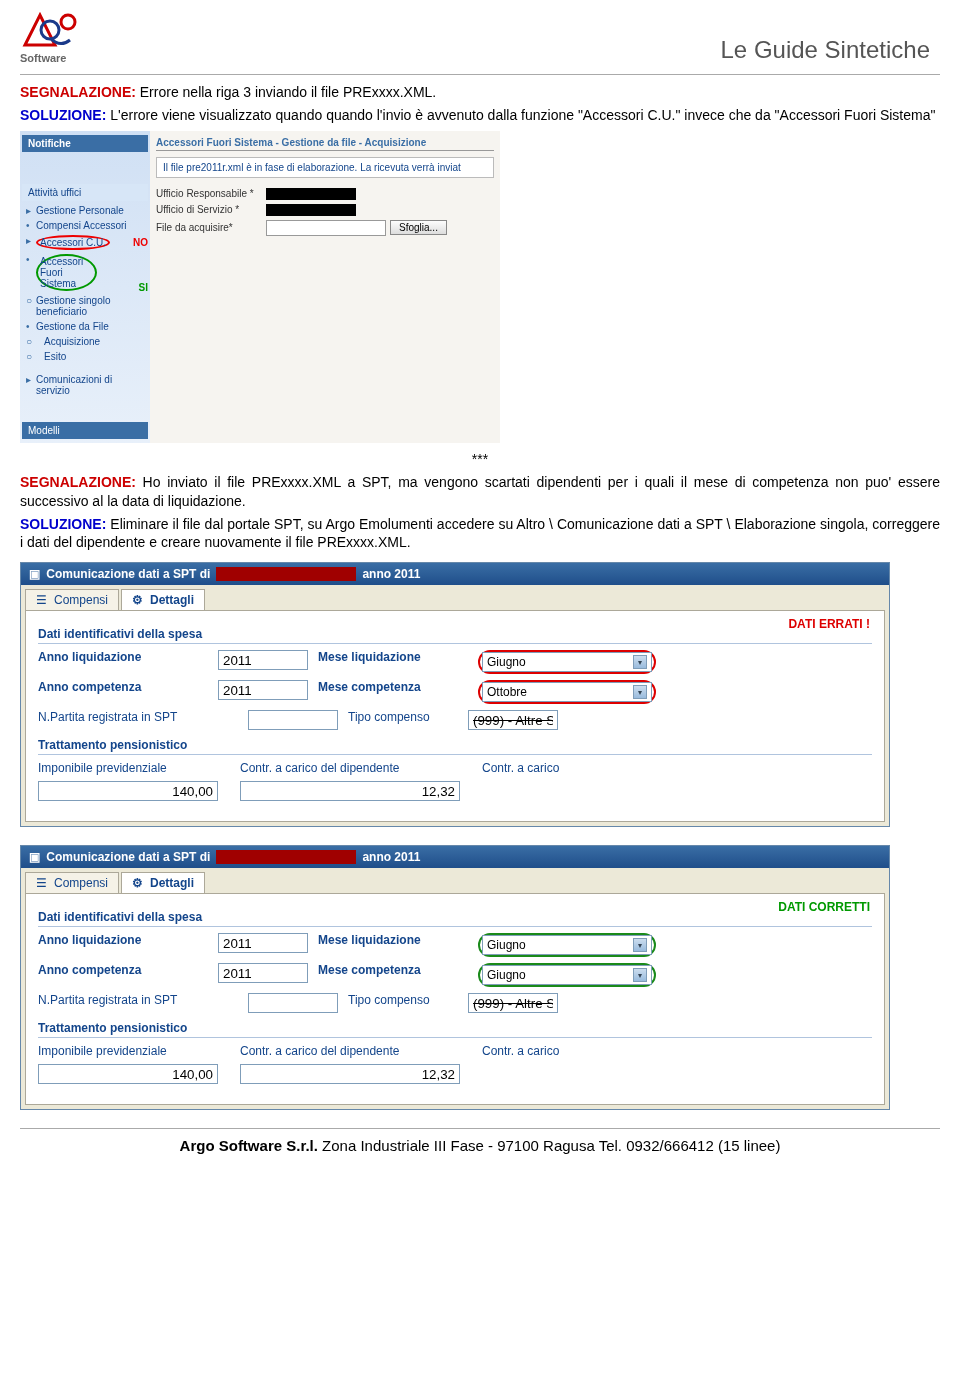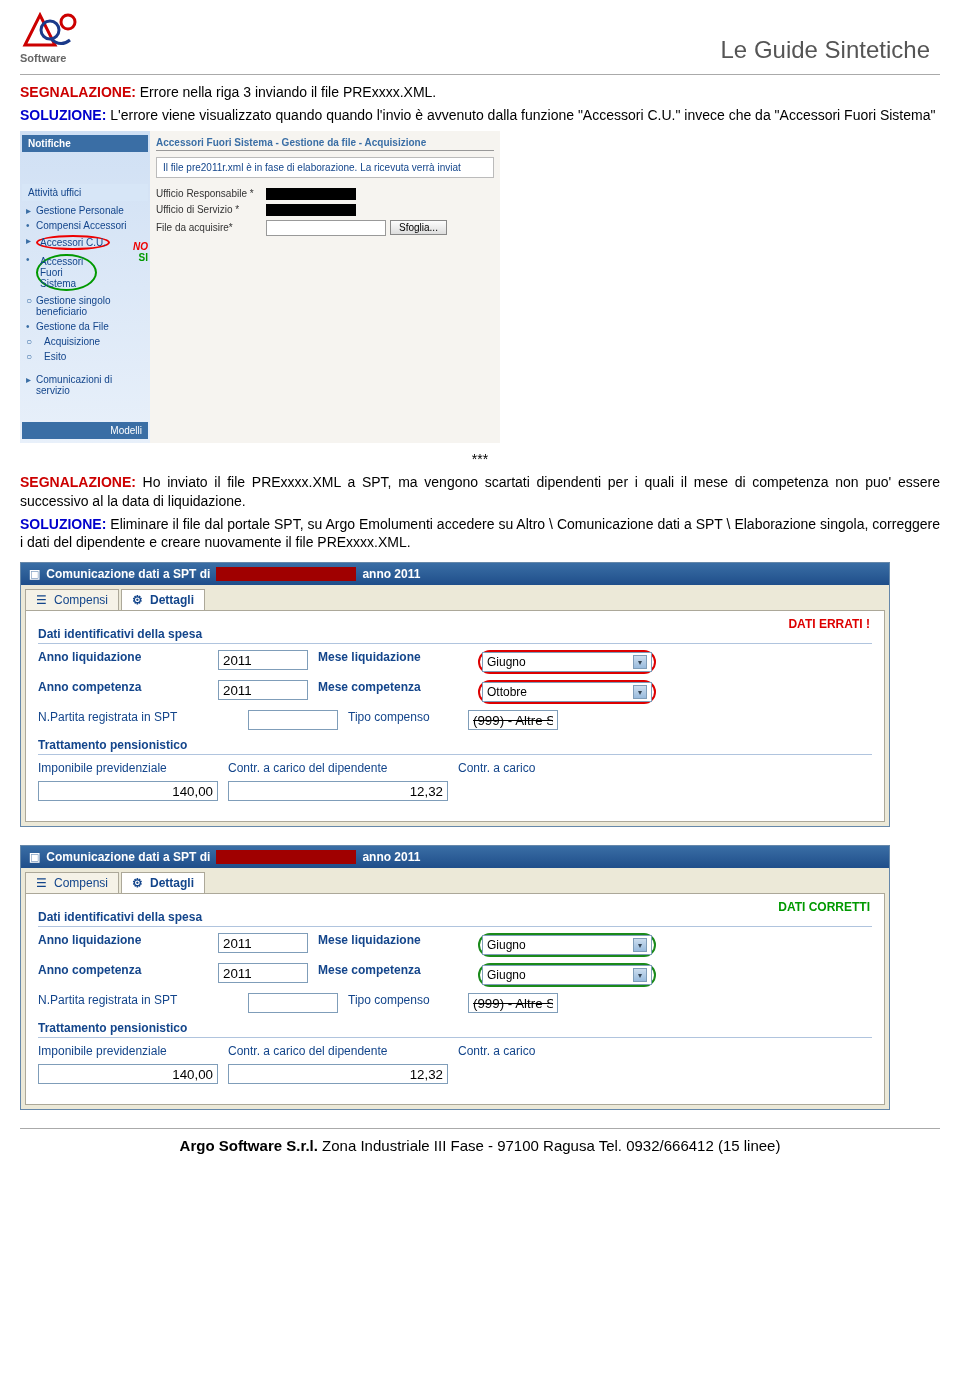--- a/index.html
+++ b/index.html
@@ -38,23 +38,23 @@
     padding: 4px 2px;
   }
   .s1-side .hdr { background: #3a6ea5; color: #fff; padding: 3px 6px; font-weight: bold; margin-bottom: 2px; }
   .s1-side .box { background: #d7e6f7; padding: 3px 6px; margin-bottom: 2px; color: #13458b; }
   .s1-side .item { padding: 2px 6px 2px 14px; color: #13458b; position: relative; }
   .s1-side .item::before { content: "•"; position: absolute; left: 4px; color: #3a6ea5; }
   .s1-side .item.arrow::before { content: "▸"; }
   .s1-side .item.dot::before { content: "○"; color: #3a6ea5; }
   .s1-side .circled-no { border: 2px solid #e00; border-radius: 50%/50%; padding: 0 2px; display: inline-block; }
   .s1-side .circled-si { border: 2px solid #090; border-radius: 50%/50%; padding: 0 2px; display: inline-block; }
-  .no-label { color:#e00; font-weight:bold; margin-left:4px;font-style:italic;}
+  .no-label { color:#e00; font-weight:bold; margin-left:4px;}
   .si-label { color:#090; font-weight:bold; margin-left:4px;}
-  .s1-foot { background:#3a6ea5; color:#fff; padding:3px 6px; margin-top:4px;text-align:right;}
+  .s1-foot { background:#3a6ea5; color:#fff; padding:3px 6px; margin-top:4px;}
   .s1-main {
     flex:1; background:#f6f4f0; padding:6px;
   }
   .s1-title { font-weight:bold; color:#3a6ea5; border-bottom:1px solid #999; padding-bottom:2px; margin-bottom:6px;}
   .s1-msg { background:#fff; border:1px solid #bbb; padding:4px 6px; margin-bottom:10px; color:#13458b;}
   .s1-form .frow { display:flex; align-items:center; margin-bottom:4px; }
   .s1-form .flab { width:110px; color:#333; }
   .s1-form .fval { width:90px; height:12px; background:#000; }
   .s1-form input.txt { border:1px solid #999; height:16px; width:120px; background:#fff;}
   .s1-form .btn { border:1px solid #888; background:linear-gradient(#fdfdfd,#ddd); padding:1px 8px; font-size:10px; margin-left:4px;}
@@ -92,21 +92,21 @@
   .frow2 { display:flex; align-items:flex-start; margin-bottom:6px; gap:10px; }
   .frow2 .lab { color:#13458b; font-weight:bold; width:170px; }
   .frow2 .lab2 { color:#13458b; font-weight:bold; width:150px; }
   .frow2 input.tbox { border:1px solid #7f9db9; height:20px; padding:1px 4px; background:#fff; width:90px;}
   .frow2 .sel { border:1px solid #7f9db9; height:20px; background:#fff; display:flex; align-items:center; justify-content:space-between; padding:0 4px; width:170px; }
   .frow2 .sel .arrow { width:14px; height:14px; background:linear-gradient(#cde,#9bd); border:1px solid #7f9db9; display:flex; align-items:center; justify-content:center; font-size:8px; color:#345;}
   .circled { border:2px solid #d00; border-radius:18px; padding:0 2px; display:inline-flex;}
   .circled-ok { border:2px solid #1a8a1a; border-radius:18px; padding:0 2px; display:inline-flex;}
   .tbox.wide { width:260px;}
   .frow2 .lab.sm, .frow2 .lab2.sm { font-weight:normal; }
-  .frow3 { display:flex; align-items:center; gap:10px; margin-bottom:6px; }
+  .frow3 { display:flex; align-items:center; gap:22px; margin-bottom:6px; }
   .frow3 .lab { color:#13458b; width:180px; }
   .frow3 input.tbox { border:1px solid #7f9db9; height:20px; padding:1px 4px; background:#fff; width:150px; text-align:right;}
 
   .footer { border-top:1px solid #aaa; margin-top:12px; padding-top:6px; text-align:center; font-size:15px; line-height:1.4;}
   .footer .link { color:#06c; }
 </style>
 </head>
 <body>
 
 <div class="header">
@@ -135,27 +135,27 @@
 </p>
 
 <div class="screenshot1">
   <div class="s1-row">
     <div class="s1-side">
       <div class="hdr">Notifiche</div>
       <div style="height:30px"></div>
       <div class="box">Attività uffici</div>
       <div class="item arrow">Gestione Personale</div>
       <div class="item">Compensi Accessori</div>
-      <div style="display:flex;align-items:flex-end;">
+      <div style="display:flex;align-items:center;">
         <div class="item arrow" style="flex:1">
           <span class="circled-no">Accessori C.U.</span>
         </div>
         <span class="no-label">NO</span>
       </div>
-      <div style="display:flex;align-items:flex-start;gap:32px;">
+      <div style="display:flex;align-items:flex-end;gap:32px;">
         <div class="item" style="flex:1">
           <span class="circled-si">Accessori Fuori Sistema</span>
         </div>
         <span class="si-label">SI</span>
       </div>
       <div class="item dot">Gestione singolo beneficiario</div>
       <div class="item">Gestione da File</div>
       <div class="item dot" style="padding-left:22px">Acquisizione</div>
       <div class="item dot" style="padding-left:22px">Esito</div>
       <div style="height:8px"></div>

